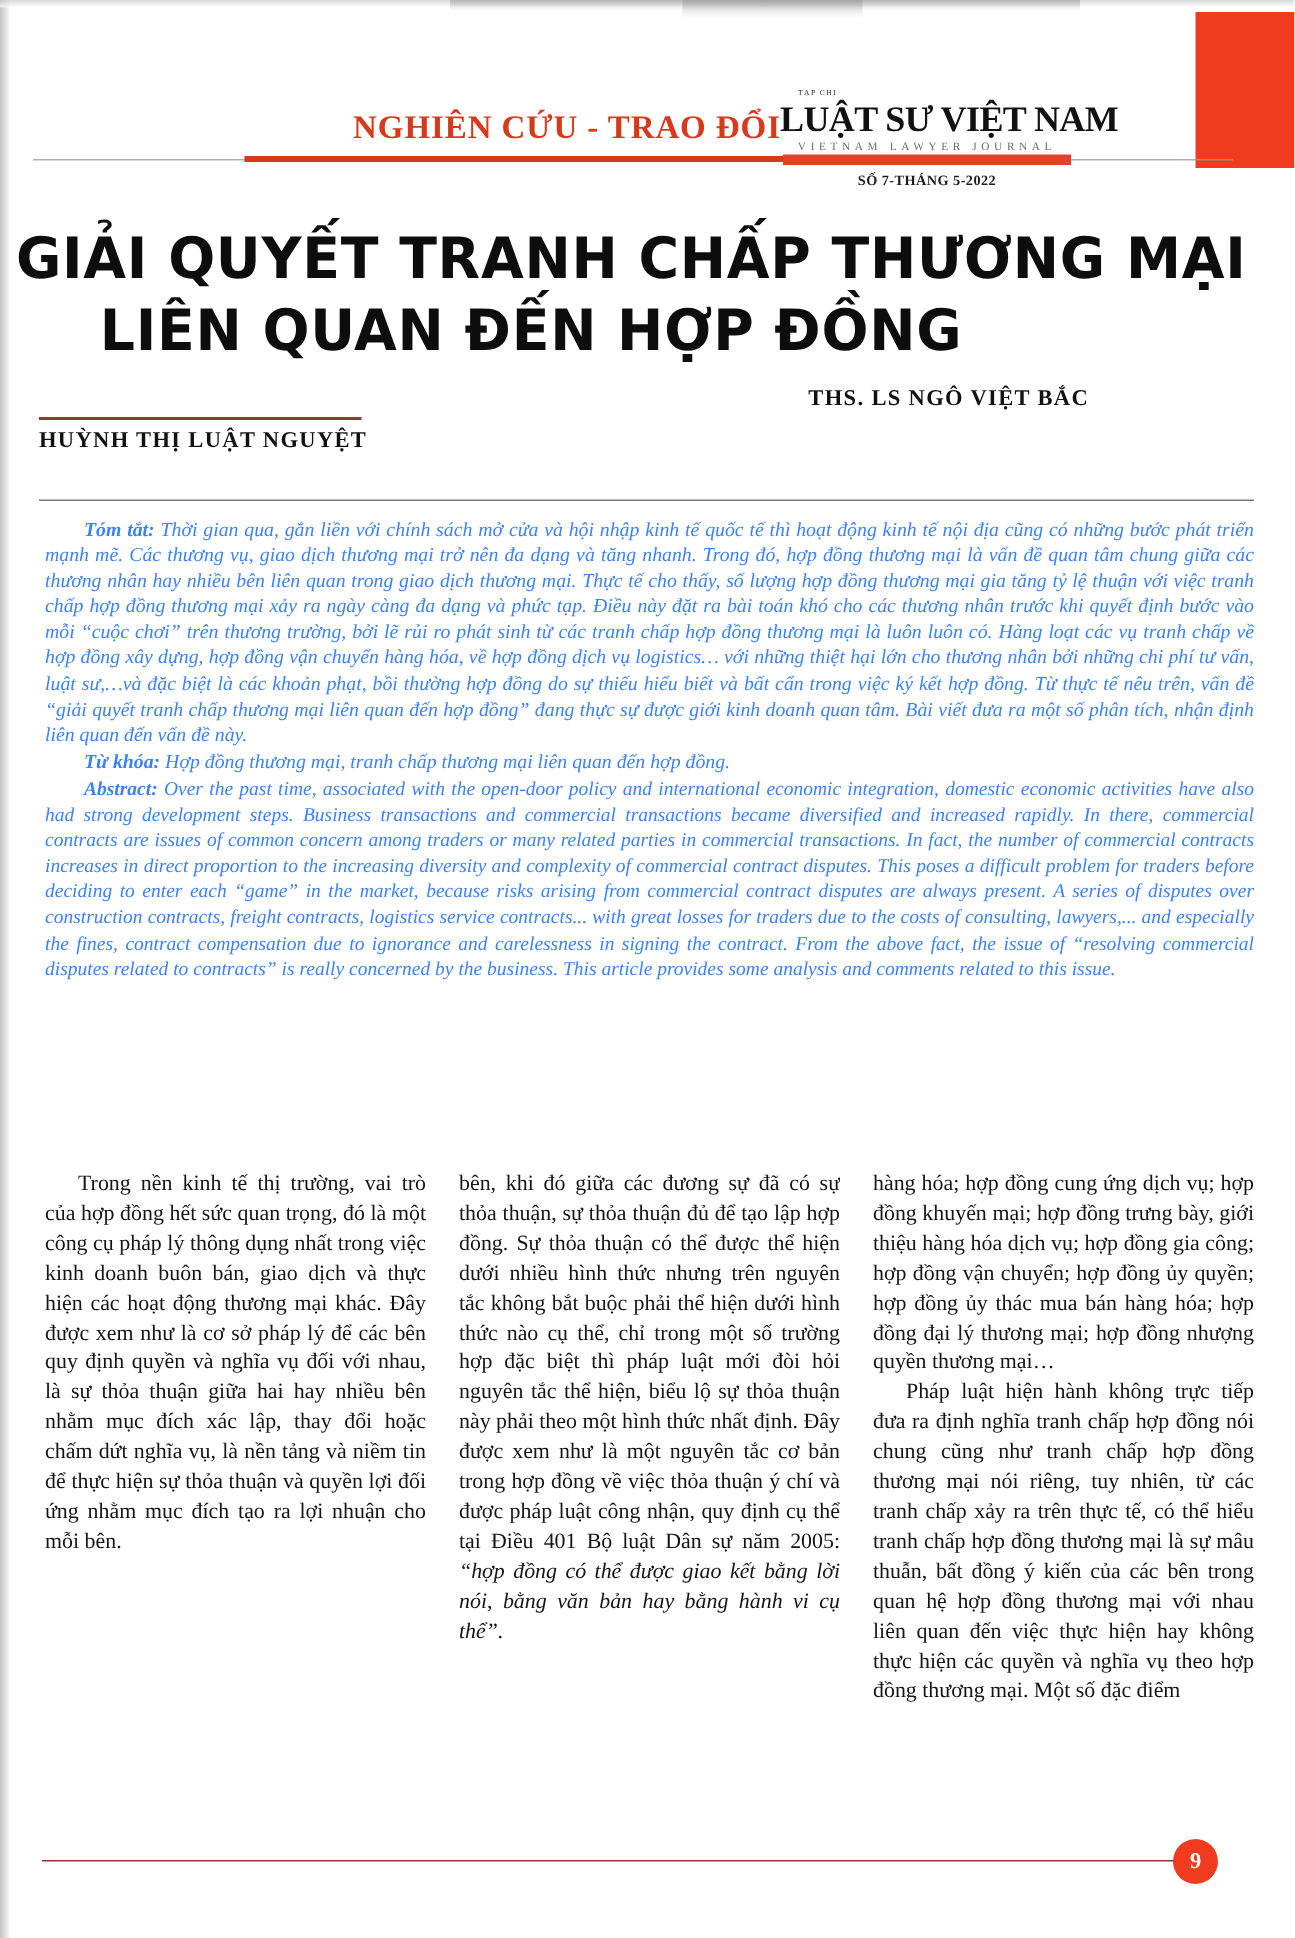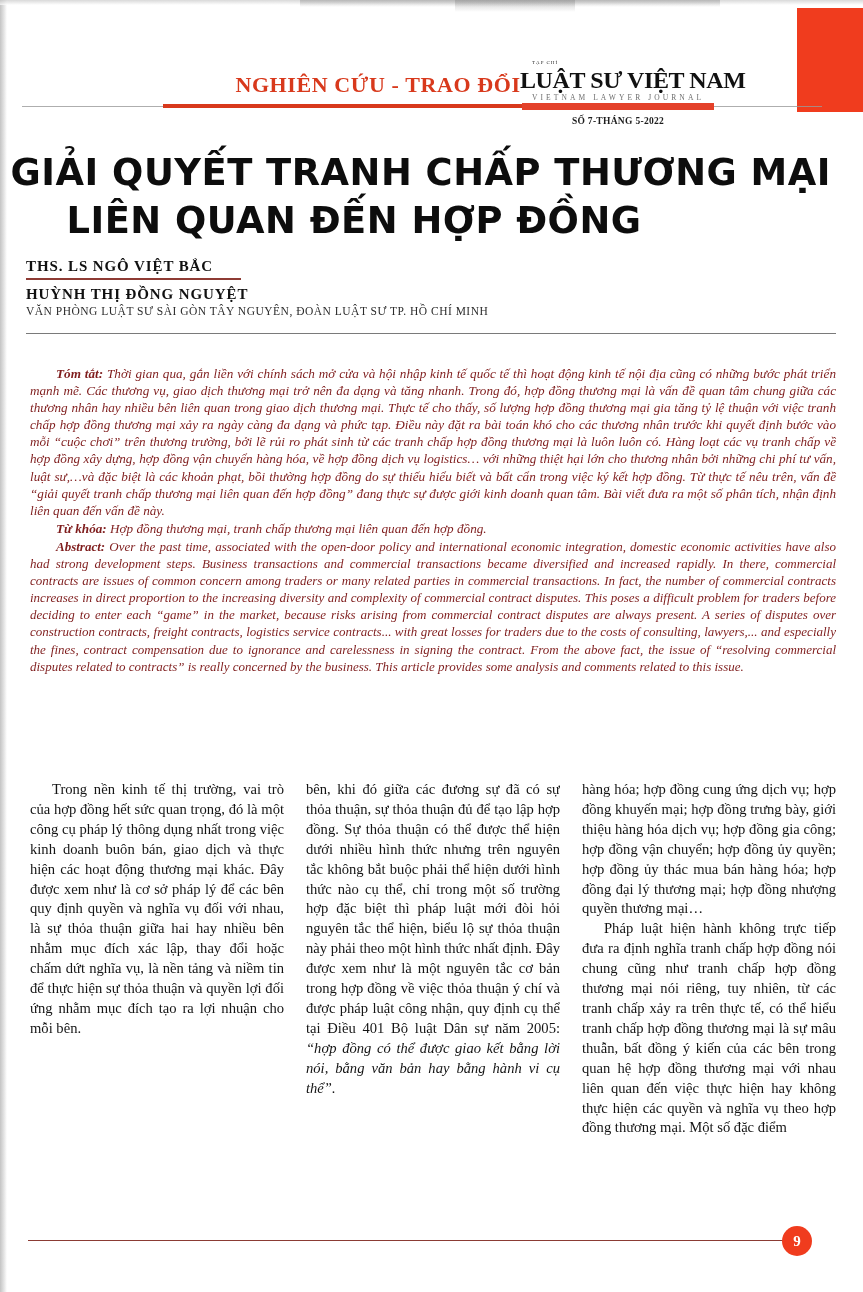--- a/index.html
+++ b/index.html
@@ -155,20 +155,21 @@
     left: 26px; top: 258px;
     width: 700px;
   }
   .author-primary {
     font-family: "Liberation Serif", serif;
     font-weight: bold;
     font-size: 15px;
     letter-spacing: .9px;
     color: #111111;
     padding-bottom: 3px;
+    text-align: right;
   }
   .author-rule {
     width: 215px; height: 2px;
     background: #8e3b34;
     margin-bottom: 6px;
   }
   .author-secondary {
     font-family: "Liberation Serif", serif;
     font-weight: bold;
     font-size: 15px;
@@ -185,28 +186,28 @@
   .authors-underline {
     position: absolute;
     left: 26px; top: 333px;
     width: 810px; height: 1px;
     background: #7a7a7a;
   }
 
   
   .abstract {
     position: absolute;
-    left: 30px; top: 365px;
+    left: 30px; top: 344px;
     width: 806px;
     font-family: "Liberation Serif", serif;
     font-style: italic;
     font-size: 13.2px;
     line-height: 17.1px;
     text-align: justify;
-    color: #7f1d1d;
+    color: #3b82f6;
   }
   .abstract p { margin: 0 0 1px 0; text-indent: 26px; }
   .abstract b { font-style: italic; font-weight: bold; }
   .abs-en { font-size: 13px; line-height: 17.1px; }
 
   
   .cols {
     position: absolute;
     left: 30px; top: 780px;
     width: 806px; height: 442px;
@@ -284,22 +285,21 @@
 </div>
 
 <div class="title-wrap">
   <div class="title-line">GIẢI QUYẾT TRANH CHẤP THƯƠNG MẠI</div>
   <div class="title-line">LIÊN QUAN ĐẾN HỢP ĐỒNG</div>
 </div>
 
 <div class="authors">
   <div class="author-primary">THS. LS NGÔ VIỆT BẮC</div>
   <div class="author-rule"></div>
-  <div class="author-secondary">HUỲNH THỊ ĐỒNG NGUYỆT</div>
-  <div class="author-affiliation">VĂN PHÒNG LUẬT SƯ SÀI GÒN TÂY NGUYÊN, ĐOÀN LUẬT SƯ TP. HỒ CHÍ MINH</div>
+  <div class="author-secondary">HUỲNH THỊ LUẬT NGUYỆT</div>
 </div>
 <div class="authors-underline"></div>
 
 <div class="abstract">
   <p><b>Tóm tắt:</b><span> Thời gian qua, gắn liền với chính sách mở cửa và hội nhập kinh tế quốc tế thì hoạt động kinh tế nội địa cũng có những bước phát triển mạnh mẽ. Các thương vụ, giao dịch thương mại trở nên đa dạng và tăng nhanh. Trong đó, hợp đồng thương mại là vấn đề quan tâm chung giữa các thương nhân hay nhiều bên liên quan trong giao dịch thương mại. Thực tế cho thấy, số lượng hợp đồng thương mại gia tăng tỷ lệ thuận với việc tranh chấp hợp đồng thương mại xảy ra ngày càng đa dạng và phức tạp. Điều này đặt ra bài toán khó cho các thương nhân trước khi quyết định bước vào mỗi “cuộc chơi” trên thương trường, bởi lẽ rủi ro phát sinh từ các tranh chấp hợp đồng thương mại là luôn luôn có. Hàng loạt các vụ tranh chấp về hợp đồng xây dựng, hợp đồng vận chuyển hàng hóa, về hợp đồng dịch vụ logistics… với những thiệt hại lớn cho thương nhân bởi những chi phí tư vấn, luật sư,…và đặc biệt là các khoản phạt, bồi thường hợp đồng do sự thiếu hiểu biết và bất cẩn trong việc ký kết hợp đồng. Từ thực tế nêu trên, vấn đề “giải quyết tranh chấp thương mại liên quan đến hợp đồng” đang thực sự được giới kinh doanh quan tâm. Bài viết đưa ra một số phân tích, nhận định liên quan đến vấn đề này.</span></p>
   <p><b>Từ khóa:</b><span> Hợp đồng thương mại, tranh chấp thương mại liên quan đến hợp đồng.</span></p>
   <p class="abs-en"><b>Abstract:</b><span> Over the past time, associated with the open-door policy and international economic integration, domestic economic activities have also had strong development steps. Business transactions and commercial transactions became diversified and increased rapidly. In there, commercial contracts are issues of common concern among traders or many related parties in commercial transactions. In fact, the number of commercial contracts increases in direct proportion to the increasing diversity and complexity of commercial contract disputes. This poses a difficult problem for traders before deciding to enter each “game” in the market, because risks arising from commercial contract disputes are always present. A series of disputes over construction contracts, freight contracts, logistics service contracts... with great losses for traders due to the costs of consulting, lawyers,... and especially the fines, contract compensation due to ignorance and carelessness in signing the contract. From the above fact, the issue of “resolving commercial disputes related to contracts” is really concerned by the business. This article provides some analysis and comments related to this issue.</span></p>
 </div>
 
 <div class="cols">

